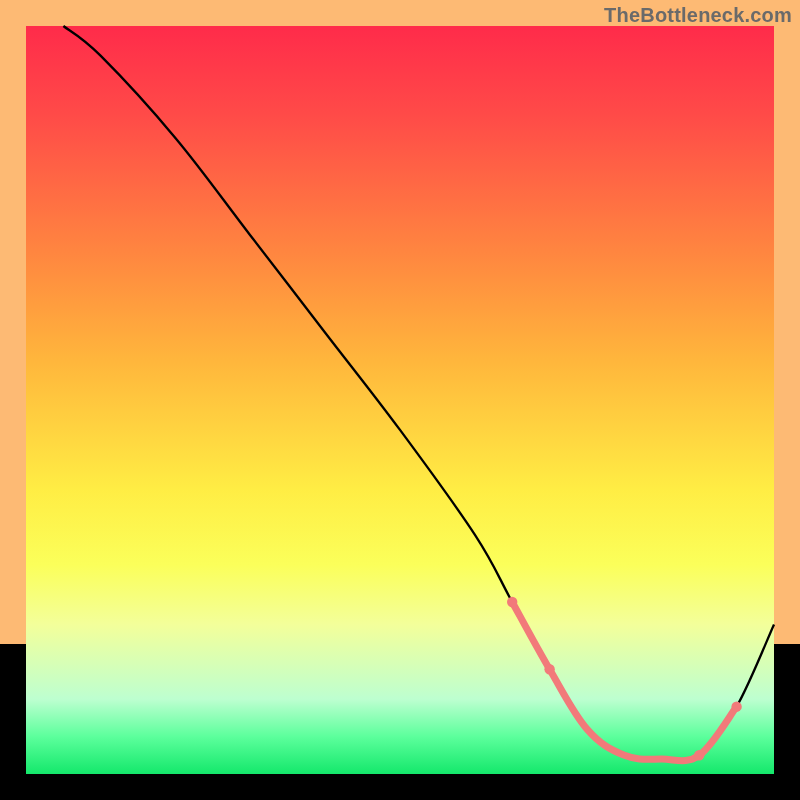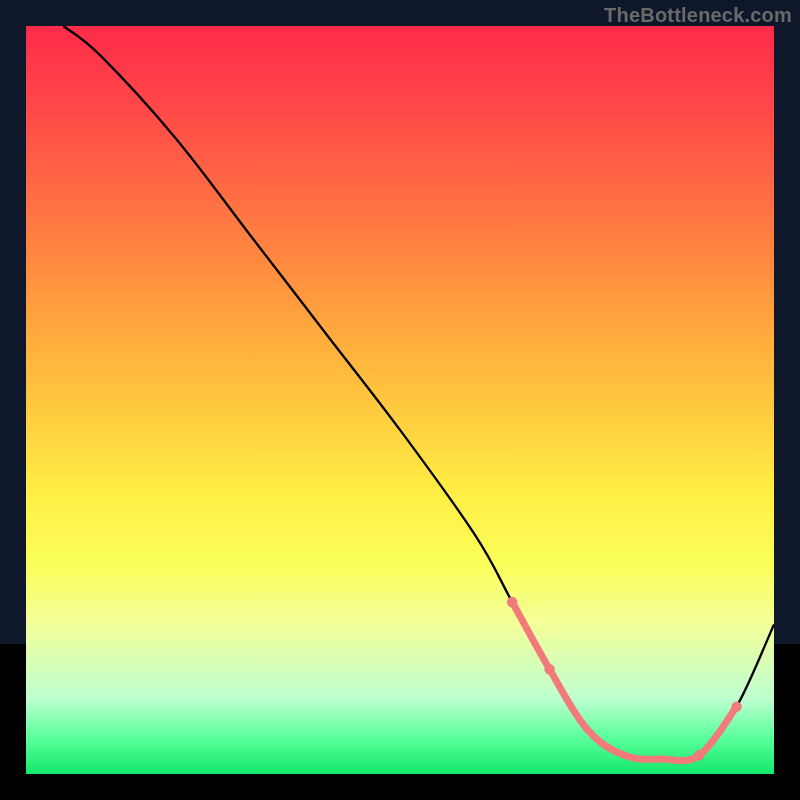--- a/index.html
+++ b/index.html
@@ -9,21 +9,21 @@
     height: 800px;
     background: #000000;
     overflow: hidden;
   }
   .frame {
     position: absolute;
     top: 0;
     left: 0;
     width: 800px;
     height: 644px;
-    background: #0f172a;
+    background: #fdba74;
   }
   .plot-area {
     position: absolute;
     top: 26px;
     left: 26px;
     width: 748px;
     height: 748px;
     background: linear-gradient(
       to bottom,
       #ff2b4a 0%,

